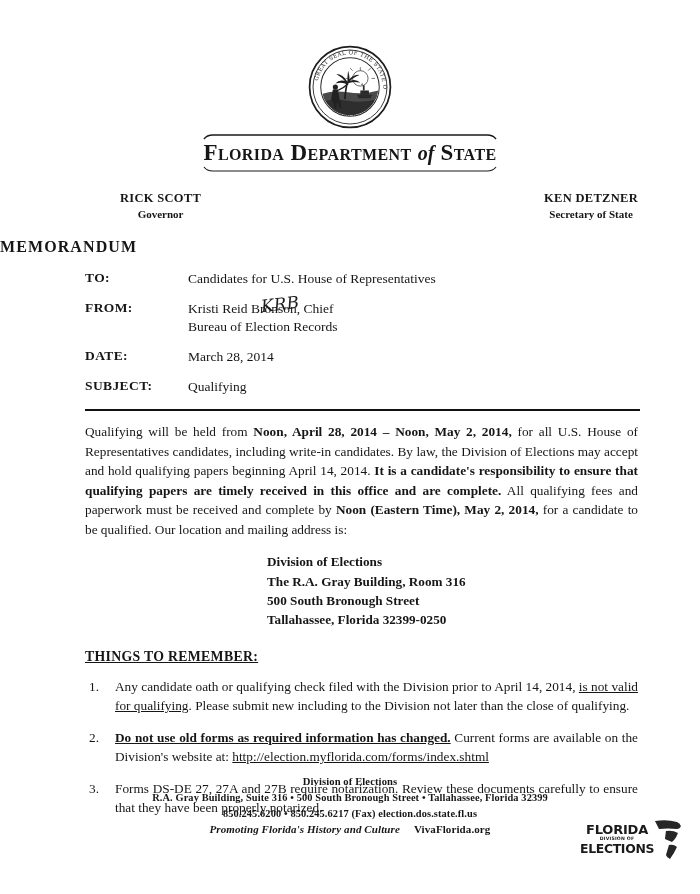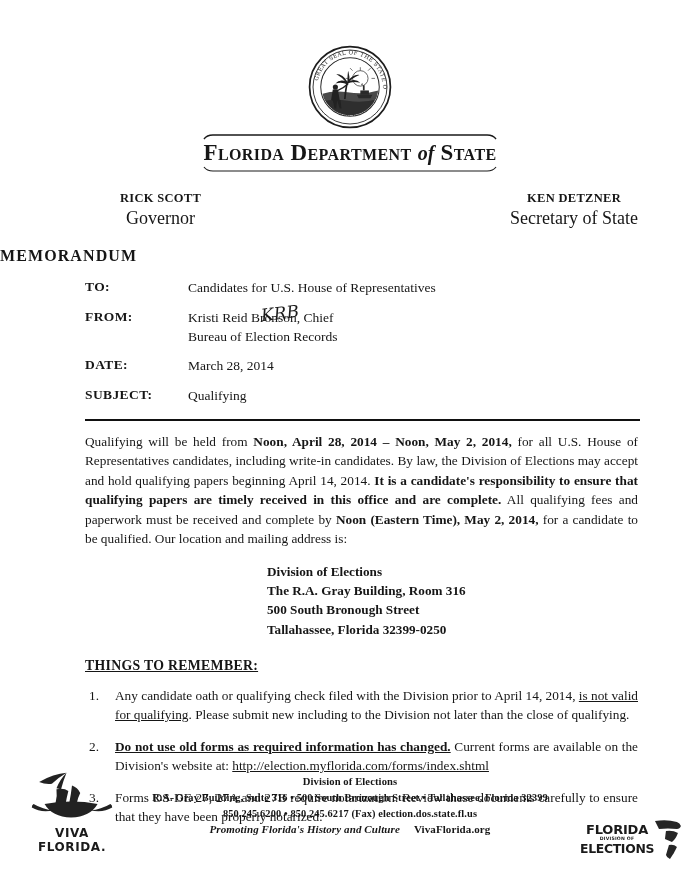--- a/index.html
+++ b/index.html
@@ -73,22 +73,22 @@
     line-height: 1.32;
   }
   .official.right { text-align: center; }
   .official.left  { text-align: center; }
   .official-name {
     font-weight: bold;
     font-size: 12.5px;
     letter-spacing: 0.3px;
   }
   .official-role {
-    font-weight: normal;
-    font-size: 18px;
+    font-weight: bold;
+    font-size: 11px;
   }
 
   
   .memo-title {
     text-align: left;
     font-size: 16px;
     font-weight: bold;
     letter-spacing: 1.1px;
     margin: 17px 0 0 0;
   }
@@ -387,34 +387,20 @@
   </div>
 
   <div class="footer">
     <div class="footer-text">
       <div class="f1">Division of Elections</div>
       <div>R.A. Gray Building, Suite 316 • 500 South Bronough Street • Tallahassee, Florida 32399</div>
       <div>850.245.6200 • 850.245.6217 (Fax)  election.dos.state.fl.us</div>
       <div class="footer-tag"><span>Promoting Florida's History and Culture</span><span class="site">VivaFlorida.org</span></div>
     </div>
 
-    <div class="viva-logo">
-      <svg viewBox="0 0 100 58" width="92" height="53">
-        <g fill="#222222">
-          <path d="M14,12 q16,-9 30,-10 q-10,6 -16,12 q-7,1 -14,-2 Z"></path>
-          <path d="M44,2 q-4,10 -6,18 l-5,-1 q4,-10 11,-17 Z"></path>
-          <path d="M33,20 q8,-2 13,2 q-2,8 -3,14 l-11,-1 q2,-8 1,-15 Z"></path>
-          <path d="M50,16 q6,2 9,8 q-3,6 -4,12 l-8,-1 q2,-10 3,-19 Z"></path>
-          <path d="M20,36 q30,-5 58,0 q-8,14 -29,15 q-21,-1 -29,-15 Z"></path>
-          <path d="M8,36 q10,6 22,7 q-14,3 -24,-3 q0,-3 2,-4 Z"></path>
-          <path d="M92,36 q-10,6 -22,7 q14,3 24,-3 q0,-3 -2,-4 Z"></path>
-        </g>
-      </svg>
-      <div class="viva-word">VIVA FLORIDA.</div>
-    </div>
 
     <div class="elections-logo">
       <div class="el-words">
         <div class="el-florida">FLORIDA</div>
         <div class="el-dept">DIVISION OF</div>
         <div class="el-elections">ELECTIONS</div>
       </div>
       <svg width="30" height="42" viewBox="0 0 30 42">
         <g fill="#262626">
           <path d="M1,3 q12,-2 22,1 q3,1 4,4 q-1,3 -4,3 q-9,-1 -18,0 Z"></path>

